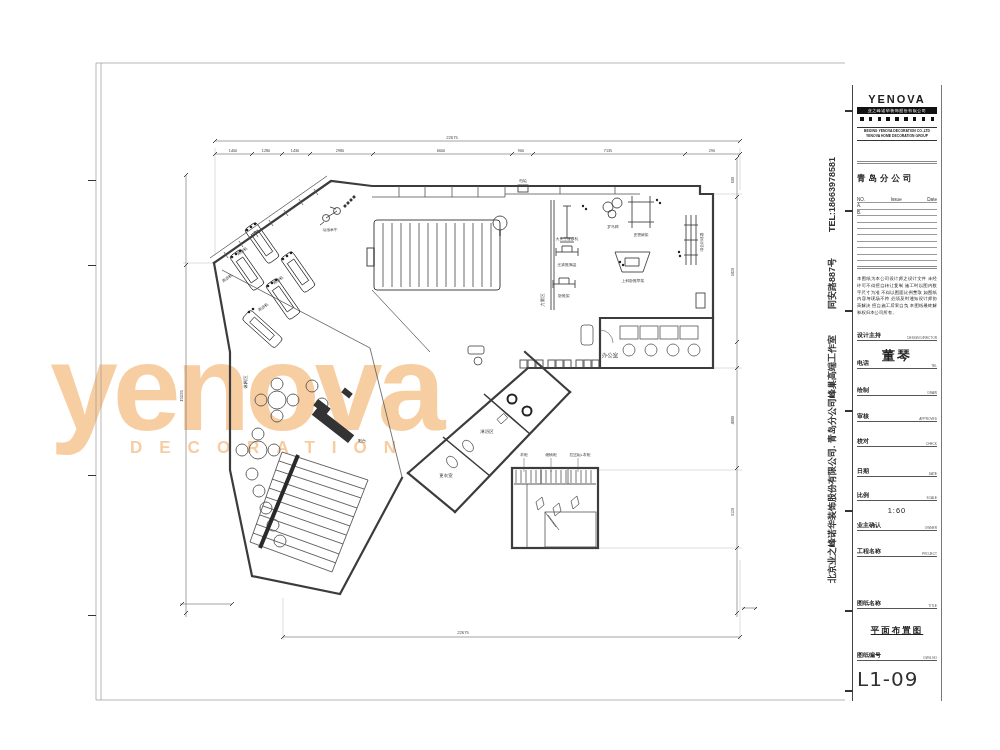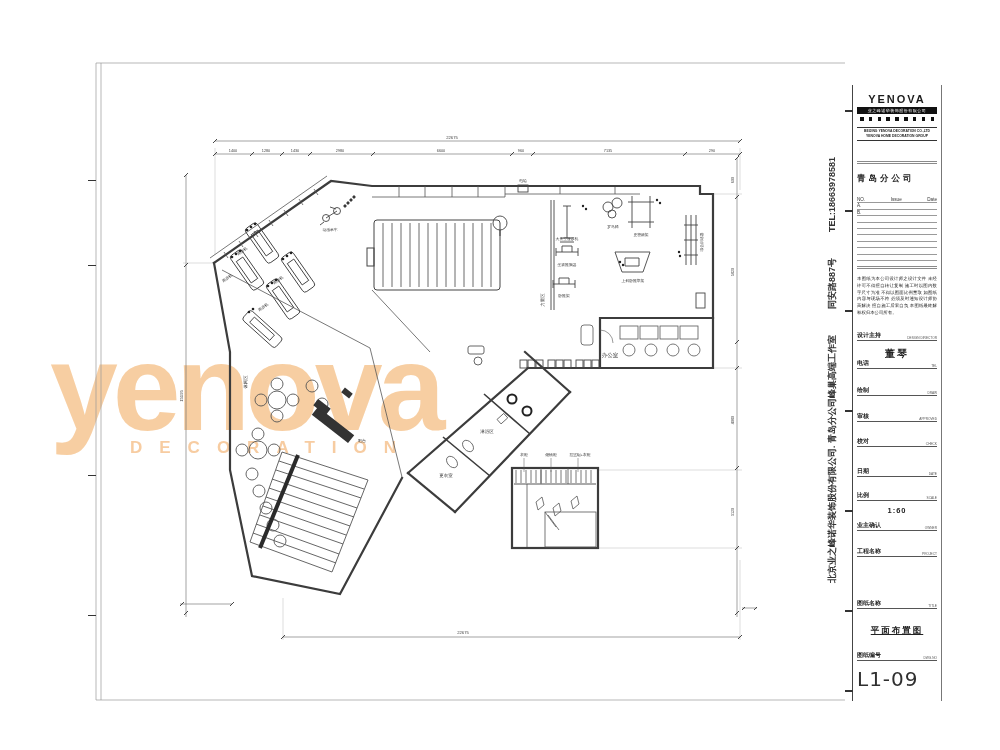--- a/index.html
+++ b/index.html
@@ -46,22 +46,22 @@
   .rev-row span{white-space:nowrap;}
 
   .notes{top:191px;font-size:4.4px;line-height:6.8px;text-align:justify;color:#222;}
 
   .fld{height:10px;border-bottom:0.7px solid #555;position:relative;}
   .fld .lab{position:absolute;left:0;bottom:0.5px;font-size:6px;font-weight:bold;white-space:nowrap;}
   .fld .cap{position:absolute;right:0;bottom:0.5px;font-size:3.2px;color:#555;white-space:nowrap;}
   .f0{top:246px;} .f1{top:274px;} .f2{top:301px;} .f3{top:327px;} .f4{top:352px;}
   .f5{top:382px;} .f6{top:406px;} .f7{top:436px;} .f8{top:462px;} .f9{top:514px;} .f10{top:566px;}
   .val-center{text-align:center;font-weight:bold;}
-  .v-name{top:262px;font-size:10px;letter-spacing:2px;}
-  .v-scale{top:421px;font-size:7.5px;font-weight:bold;letter-spacing:1px;}
+  .v-name{top:262px;font-size:13px;letter-spacing:2px;}
+  .v-scale{top:421px;font-size:7.5px;font-weight:normal;letter-spacing:1px;}
   .v-title{top:540px;font-size:8.5px;letter-spacing:2px;text-decoration:underline;}
   .v-dwgno{top:582px;text-align:left;font-size:20px;font-weight:normal;color:#2f2f2f;
            font-family:"DejaVu Sans",sans-serif;letter-spacing:1px;}
 
   .tb-tick{position:absolute;z-index:4;left:845px;width:8px;height:1.6px;background:#333;}
   .fr-tick{position:absolute;z-index:4;left:88px;width:8px;height:1.4px;background:#333;}
 </style>
 </head>
 <body>
 

